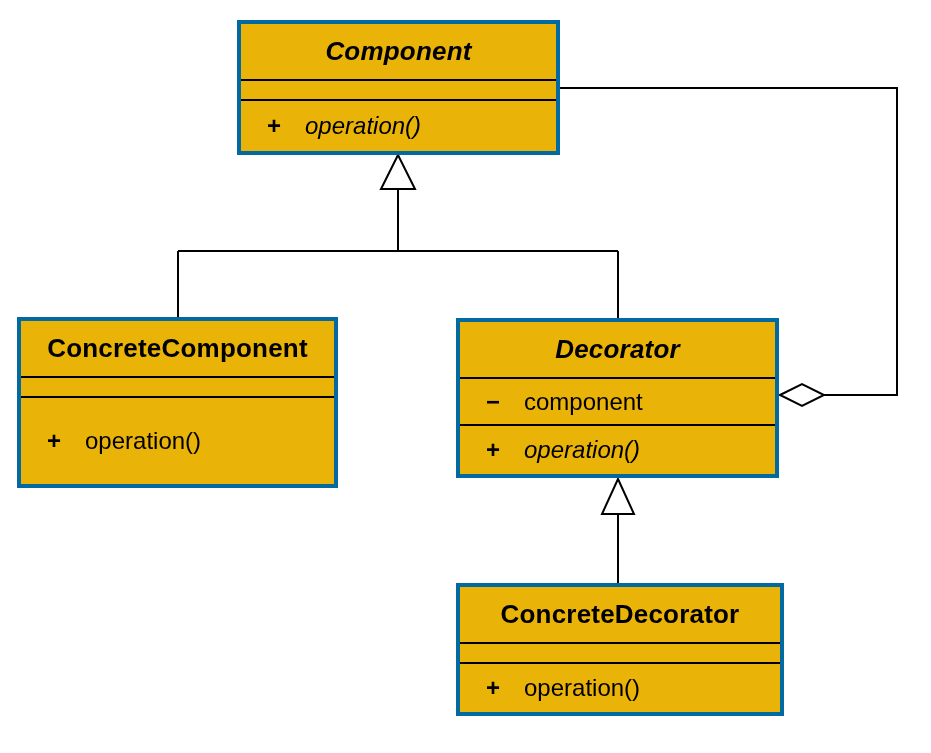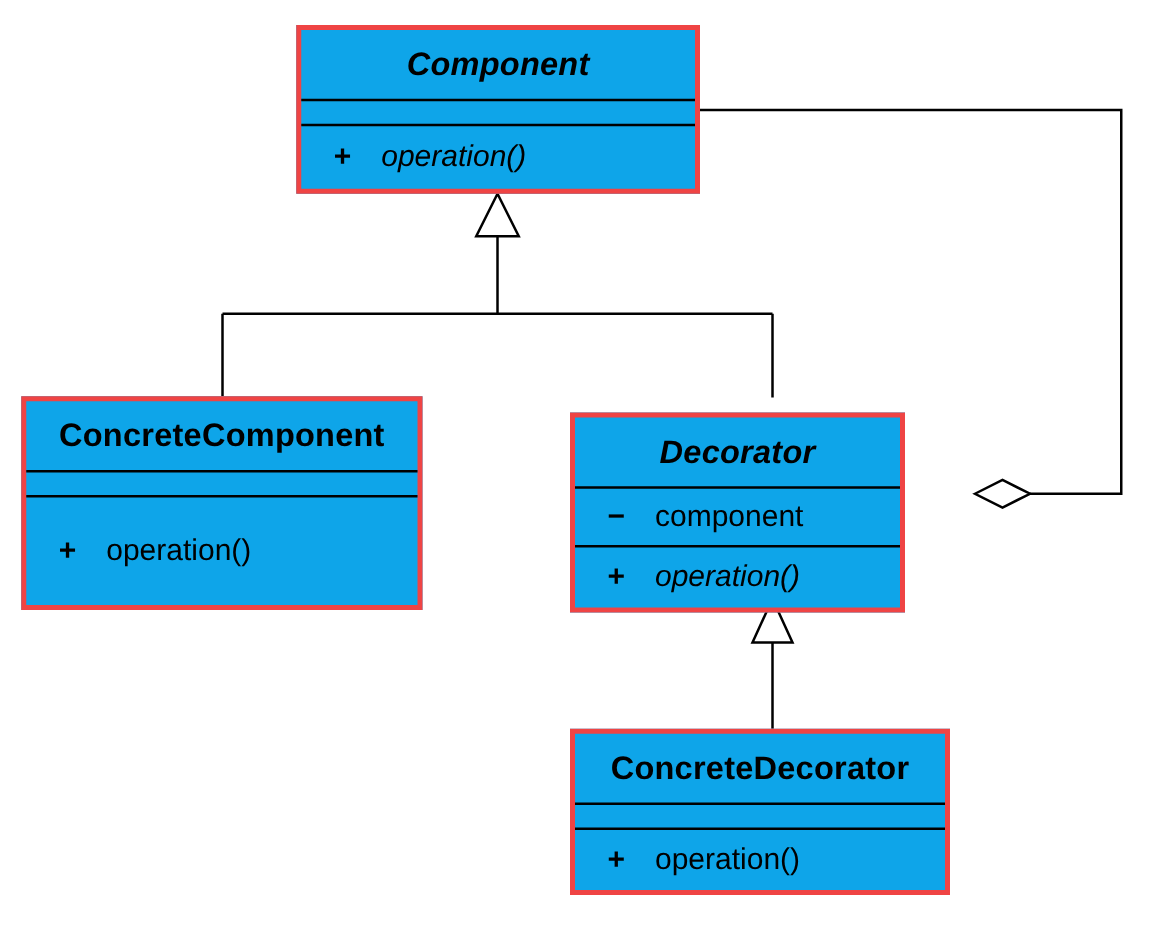--- a/index.html
+++ b/index.html
@@ -19,22 +19,22 @@
     position: absolute;
     left: 0;
     top: 0;
     width: 931px;
     height: 753px;
     pointer-events: none;
   }
   .uml-class {
     position: absolute;
     box-sizing: border-box;
-    border: 4px solid #ef4444;
-    background: #0ea5e9;
+    border: 4px solid #0369a1;
+    background: #eab308;
     display: flex;
     flex-direction: column;
     color: #000000;
   }
   .uml-title {
     flex: 0 0 55px;
     display: flex;
     align-items: center;
     justify-content: center;
     font-size: 26px;
@@ -108,37 +108,37 @@
     <div class="uml-title">ConcreteComponent</div>
     <div class="uml-attrs"></div>
     <div class="uml-ops">
       <div class="member">
         <span class="vis">+</span>
         <span class="sig">operation()</span>
       </div>
     </div>
   </div>
 
-  <div class="uml-class abstract has-attrs" style="left:456px; top:330px; width:268px; height:160px;">
+  <div class="uml-class abstract has-attrs" style="left:456px; top:318px; width:323px; height:160px;">
     <div class="uml-title">Decorator</div>
     <div class="uml-attrs">
       <div class="member">
         <span class="vis">−</span>
         <span class="sig">component</span>
       </div>
     </div>
     <div class="uml-ops">
       <div class="member">
         <span class="vis">+</span>
         <span class="sig italic">operation()</span>
       </div>
     </div>
   </div>
 
-  <div class="uml-class" style="left:456px; top:583px; width:304px; height:133px;">
+  <div class="uml-class" style="left:456px; top:583px; width:328px; height:133px;">
     <div class="uml-title">ConcreteDecorator</div>
     <div class="uml-attrs"></div>
     <div class="uml-ops">
       <div class="member">
         <span class="vis">+</span>
         <span class="sig">operation()</span>
       </div>
     </div>
   </div>
 

